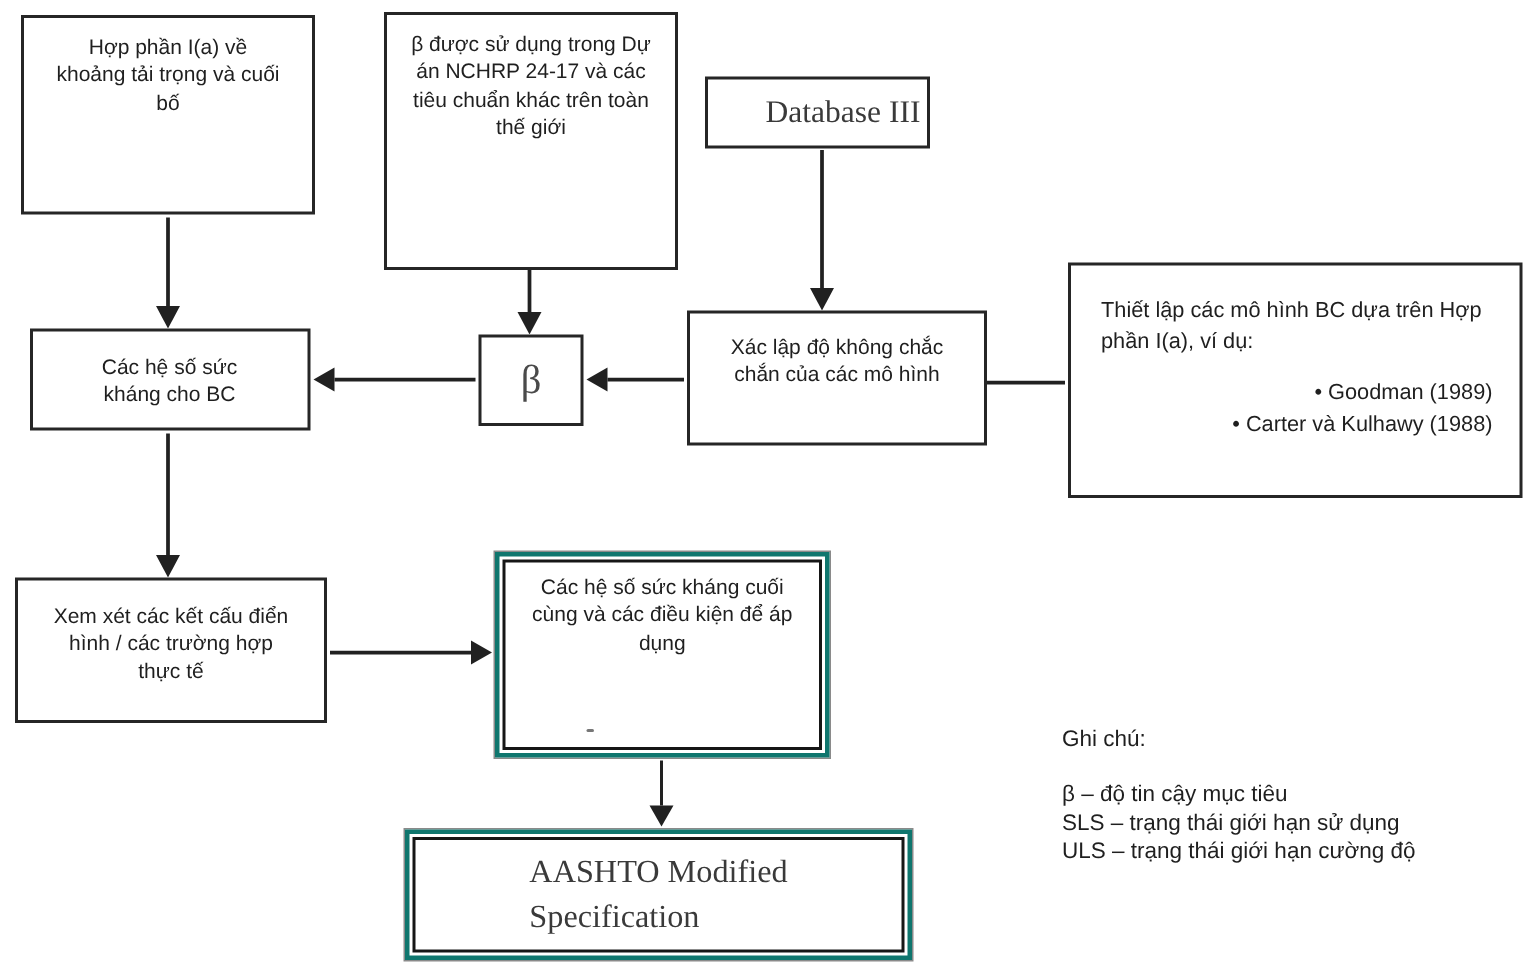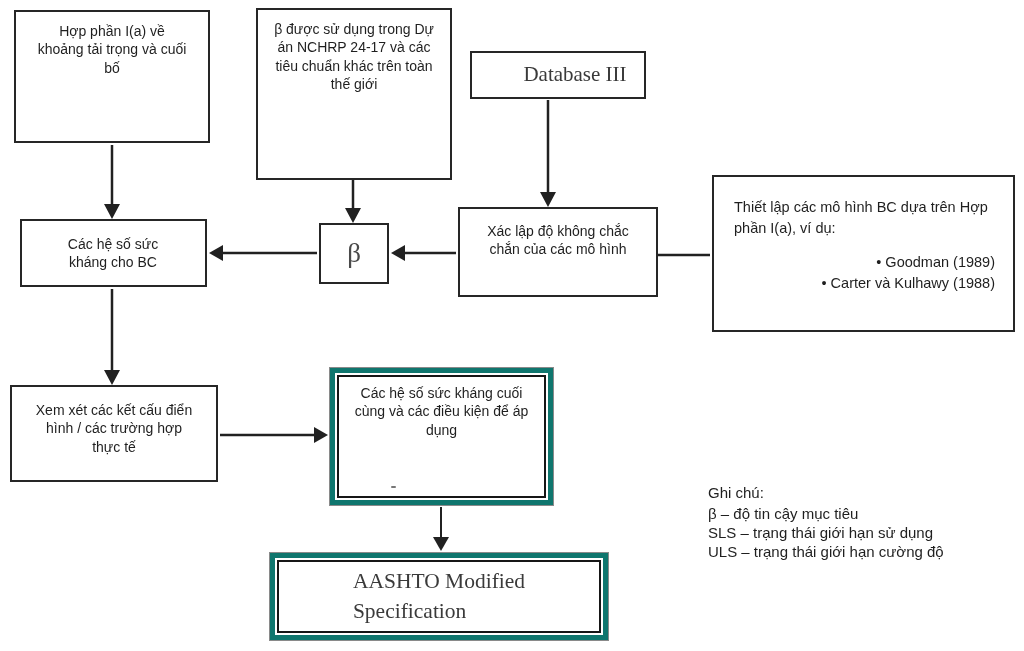--- a/index.html
+++ b/index.html
@@ -10,28 +10,28 @@
   .connectors{position:absolute;left:0;top:0;width:1024px;height:651px;pointer-events:none;}
   .box{
     position:absolute;box-sizing:border-box;border:2px solid #262626;background:#ffffff;
     font-size:14px;line-height:1.32;text-align:center;
   }
   .box .txt{margin:0 auto;}
   .pad-top{padding-top:10px;}
   .serif{font-family:"Liberation Serif",serif;color:#3a3a3a;}
   .flex-center{display:flex;align-items:center;justify-content:center;}
   .dbl-outer{
-    position:absolute;box-sizing:border-box;border:5px solid #0f766e;background:#ffffff;
+    position:absolute;box-sizing:border-box;border:3px solid #0f766e;background:#ffffff;
     box-shadow:0 0 0 1px #8a8a8a;
   }
   .dbl-inner{
     position:absolute;inset:2px;border:2px solid #161616;box-sizing:border-box;background:#ffffff;
   }
   .notes{position:absolute;left:708px;top:483px;font-size:15px;line-height:19px;text-align:left;}
-  .notes .title{margin-bottom:2px;}
+  .notes .title{margin-bottom:18px;}
   .bullets{text-align:right;margin-top:14px;}
   .thiet-lap-body{text-align:left;padding:20px 18px 0 20px;font-size:14.5px;line-height:1.42;}
   .stray{position:absolute;background:#777;border-radius:1px;}
 </style>
 </head>
 <body>
 
 <div class="canvas">
 
   <svg class="connectors" width="1024" height="651" viewBox="0 0 1024 651">
@@ -85,21 +85,21 @@
   </svg>
 
   <div class="box pad-top" style="left:14px;top:10px;width:196px;height:133px;">
     <div class="txt" style="max-width:152px;">Hợp phần I(a) về khoảng tải trọng và cuối bố</div>
   </div>
 
   <div class="box pad-top" style="left:256px;top:8px;width:196px;height:172px;">
     <div class="txt" style="max-width:176px;">β được sử dụng trong Dự án NCHRP 24-17 và các tiêu chuẩn khác trên toàn thế giới</div>
   </div>
 
-  <div class="box serif flex-center" style="left:470px;top:51px;width:176px;height:48px;font-size:21px;padding-left:34px;">
+  <div class="box serif flex-center" style="left:470px;top:51px;width:150px;height:48px;font-size:21px;padding-left:34px;">
     <div class="txt">Database III</div>
   </div>
 
   <div class="box" style="left:712px;top:175px;width:303px;height:157px;">
     <div class="thiet-lap-body">
       <div>Thiết lập các mô hình BC dựa trên Hợp phần I(a), ví dụ:</div>
       <div class="bullets">
         <div>• Goodman (1989)</div>
         <div>• Carter và Kulhawy (1988)</div>
       </div>

